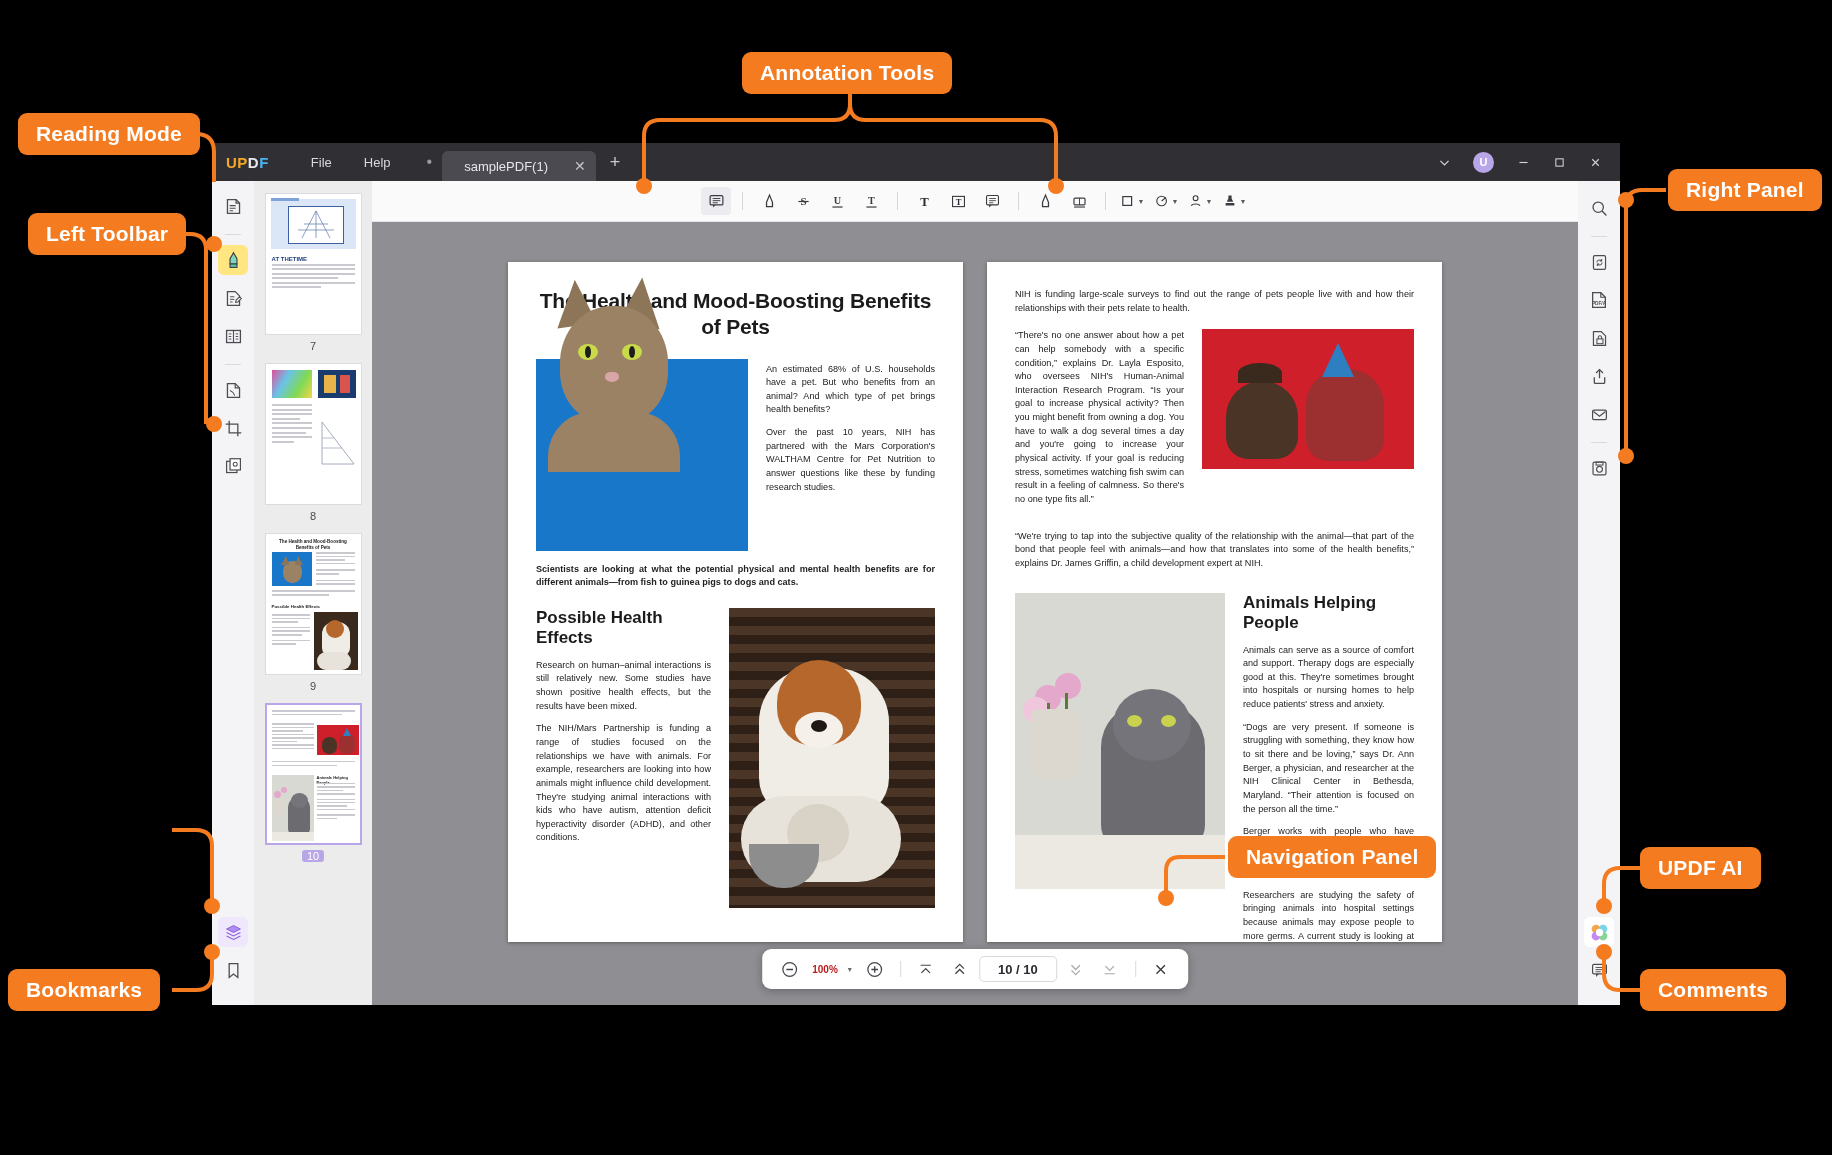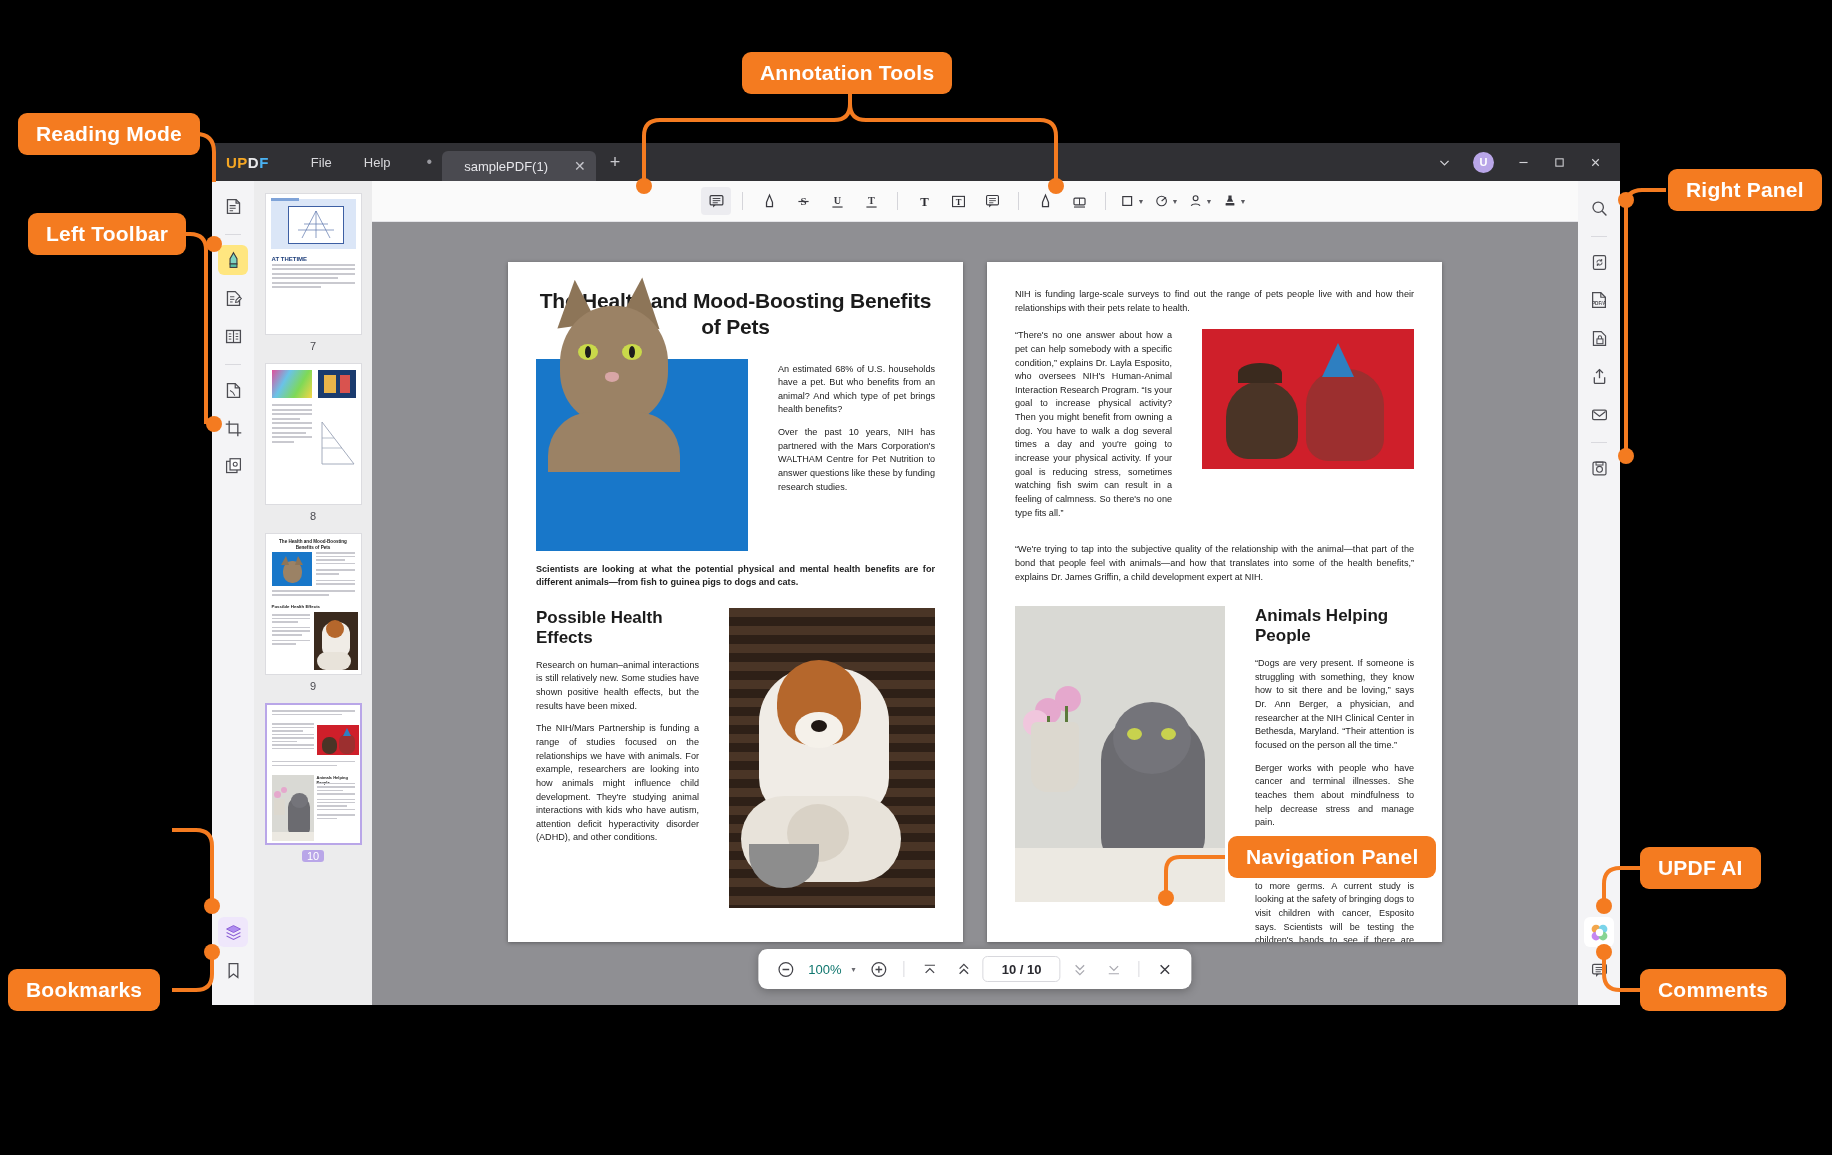--- a/index.html
+++ b/index.html
@@ -112,21 +112,21 @@
 
   #pagearea { flex:1; position:relative; overflow:hidden; background:#8f8f93; display:flex; justify-content:center; gap: 24px; padding-top: 40px;}
   .page { width: 455px; height: 680px; background:#fff; box-shadow:0 1px 4px rgba(0,0,0,.35); overflow:hidden; position:relative;}
   .pg-inner { padding: 26px 28px; }
 
   
   .doc-h1 { font-size:21px; font-weight:bold; text-align:center; line-height:1.25; color:#1b1b1b; letter-spacing:-.2px;}
   .doc-h2 { font-size:17px; font-weight:bold; color:#1b1b1b; margin-bottom:11px;}
   .doc-p { font-size:9.1px; line-height:1.5; color:#222; text-align:justify; margin-bottom:9px;}
   .doc-p.b { font-weight:bold; }
-  .two-col { display:flex; gap:30px; margin-top:18px;}
+  .two-col { display:flex; gap:18px; margin-top:18px;}
 
   
   .cat-blue { width:212px; height:192px; background:#1877c9; }
   .cat-blue .head {
     position:absolute; left:52px; top:44px; width:108px; height:118px;
     background:#9b8265; border-radius:48% 48% 44% 44%;
   }
   .cat-blue .ear1 { position:absolute; left:46px; top:18px; width:0;height:0;
     border-left:24px solid transparent;border-right:16px solid transparent;border-bottom:46px solid #8d7558; transform:rotate(-8deg);}
   .cat-blue .ear2 { position:absolute; left:114px; top:16px; width:0;height:0;
@@ -166,21 +166,21 @@
   .greycat .ce{position:absolute;width:15px;height:12px;background:#c8d24e;border-radius:50%;top:122px;}
 
   
   #navpanel {
     position:absolute; left: 50%; transform: translateX(-50%); bottom: 16px;
     height: 40px; background:#fff; border-radius:9px; box-shadow:0 2px 10px rgba(0,0,0,.28);
     display:flex; align-items:center; padding: 0 12px; gap:4px; z-index:30;
   }
   .nbtn { width:30px;height:30px;display:flex;align-items:center;justify-content:center;color:#44444a;}
   .nbtn.dim { color:#a9a9b0; }
-  .zoomval { font-size:13px; color:#0f766e; padding:0 4px; font-weight:400;}
+  .zoomval { font-size:10px; color:#b91c1c; padding:0 4px; font-weight:700;}
   .nsep { width:1px;height:16px;background:#dadade;margin:0 6px;}
   .pagebox {
     border:1px solid #d8d8dd; border-radius:5px; height:26px; min-width:78px;
     display:flex;align-items:center;justify-content:center;font-size:13px;color:#2a2a30;font-weight:600;
   }
 
   
   #rightrail {
     width: 42px; background:#f4f4f6; display:flex; flex-direction:column; align-items:center;
     padding-top:12px; flex-shrink:0; position:relative;
@@ -649,20 +649,21 @@
                   <div class="stem" style="left:50px;top:100px;height:30px;"></div>
                   <div class="vase"></div>
                   <div class="cbody"></div>
                   <div class="chead"></div>
                   <div class="ce" style="left:112px;"></div>
                   <div class="ce" style="left:146px;"></div>
                   <div class="table"></div>
                 </div>
                 <div style="flex:1;">
                   <div class="doc-h2">Animals Helping People</div>
+                  <div class="doc-p">Animals can serve as a source of comfort and support. Therapy dogs are especially good at this. They're sometimes brought into hospitals or nursing homes to help reduce patients' stress and anxiety.</div>
                   <div class="doc-p">“Dogs are very present. If someone is struggling with something, they know how to sit there and be loving,”  says  Dr.  Ann Berger,  a  physician, and researcher at the NIH Clinical Center in Bethesda, Maryland. “Their  attention  is  focused  on  the person all the time.”</div>
                   <div class="doc-p">Berger works with people who have cancer and terminal illnesses.  She  teaches  them about mindfulness to help decrease stress and manage pain.</div>
                   <div class="doc-p">Researchers are studying the safety of bringing animals into hospital settings because animals may expose people to more germs. A current study is looking at the safety of bringing dogs to visit children with cancer,  Esposito says. Scientists will be testing the children's hands to see if there are dangerous levels of  germs transferred from the dog after the visit.</div>
                 </div>
               </div>
             </div>
           </div>
 
           <div id="navpanel">
             <div class="nbtn">

